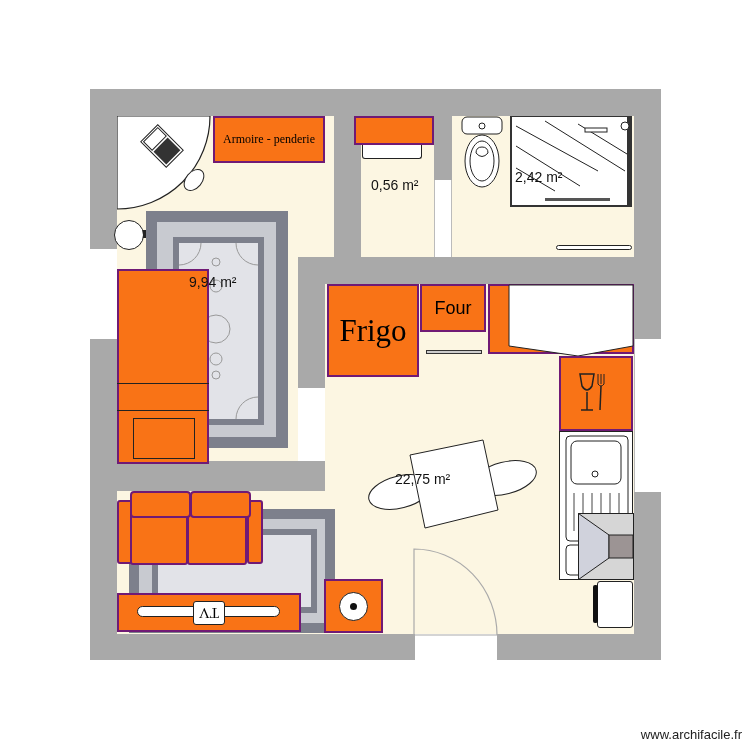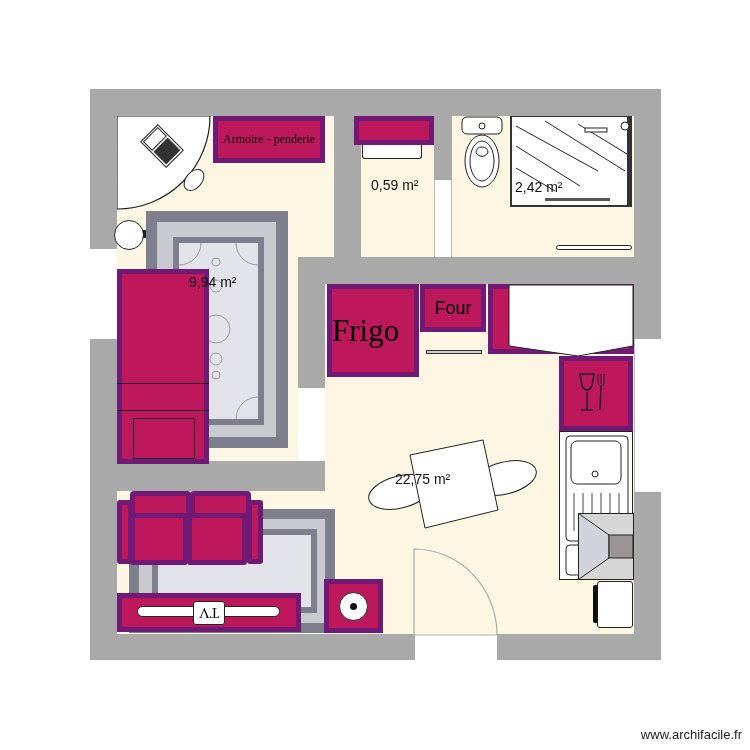--- a/index.html
+++ b/index.html
@@ -1,20 +1,20 @@
 <!DOCTYPE html>
 <html><head>
 <meta charset="utf-8">
 <style>
   html, body { margin:0; padding:0; background:#ffffff; }
   body { width:750px; height:750px; position:relative; overflow:hidden; font-family:"Liberation Sans", sans-serif; }
   .abs { position:absolute; box-sizing:border-box; }
   .wall { background:#a9a9a9; }
   .floor { background:#fcf6e2; }
-  .white { background:#be185d; border:5px solid #701a75; }
+  .white { background:#f97316; border:2px solid #701a75; }
   .serif { font-family:"Liberation Serif", serif; }
   .area-label { position:absolute; font-size:14px; color:#111; white-space:nowrap; }
   .win { background:#fff; }
   .watermark { position:absolute; right:8px; bottom:8px; font-size:13px; color:#222; }
 </style>
 </head>
 <body>
 
 <div class="abs wall" style="left:90px;top:89px;width:571px;height:571px;"></div>
 
@@ -77,21 +77,21 @@
   </g>
 </svg>
 
 <div class="abs white" style="left:117px;top:269px;width:92px;height:195px;"></div>
 <div class="abs" style="left:117px;top:383px;width:92px;height:1px;background:#222;"></div>
 <div class="abs" style="left:117px;top:410px;width:92px;height:1px;background:#222;"></div>
 <div class="abs" style="left:133px;top:418px;width:62px;height:41px;border:1px solid #222;"></div>
 
 <div class="abs white" style="left:354px;top:116px;width:80px;height:29px;"></div>
 <div class="abs" style="left:362px;top:145px;width:60px;height:14px;border:1px solid #222;border-top:none;border-radius:0 0 3px 3px;background:#fff;"></div>
-<span class="area-label" style="left:371px;top:177px;">0,59 m²</span>
+<span class="area-label" style="left:371px;top:177px;">0,56 m²</span>
 
 <svg class="abs" style="left:460px;top:116px;" width="46" height="72" viewBox="0 0 46 72">
   <rect x="2" y="1" width="40" height="17" rx="5" fill="#fff" stroke="#222"></rect>
   <circle cx="22" cy="10" r="3" fill="none" stroke="#222"></circle>
   <ellipse cx="22" cy="45" rx="17" ry="26" fill="#fff" stroke="#222"></ellipse>
   <ellipse cx="22" cy="45" rx="12" ry="20" fill="none" stroke="#222"></ellipse>
   <path d="M16 37 Q22 44 28 37 Q28 31 22 31 Q16 31 16 37 Z" fill="none" stroke="#222"></path>
 </svg>
 
 <svg class="abs" style="left:510px;top:116px;" width="124" height="92" viewBox="0 0 124 92">
@@ -101,26 +101,26 @@
     <line x1="6" y1="10" x2="88" y2="55"></line>
       <line x1="6" y1="30" x2="70" y2="70"></line>
       <line x1="6" y1="52" x2="45" y2="75"></line>
     <line x1="35" y1="5" x2="115" y2="55"></line>
       <line x1="68" y1="8" x2="117" y2="38"></line>
   </g>
   <circle cx="115" cy="10" r="4" fill="#fff" stroke="#222"></circle>
   <rect x="75" y="12" width="22" height="4" fill="#fff" stroke="#222"></rect>
   <rect x="35" y="82" width="65" height="3" fill="#555"></rect>
 </svg>
-<span class="area-label" style="left:515px;top:179px;">2,42 m²</span>
+<span class="area-label" style="left:515px;top:169px;">2,42 m²</span>
 <div class="abs" style="left:556px;top:245px;width:76px;height:5px;border:1px solid #222;border-radius:3px;background:#fff;"></div>
 
 <span class="area-label" style="left:189px;top:274px;">9,94 m²</span>
 
-<div class="abs white serif" style="left:327px;top:284px;width:92px;height:93px;display:flex;align-items:center;justify-content:flex-start;font-size:31px;">
+<div class="abs white serif" style="left:327px;top:284px;width:92px;height:93px;display:flex;align-items:center;justify-content:center;font-size:31px;">
   <span>Frigo</span>
 </div>
 
 <div class="abs white" style="left:420px;top:284px;width:66px;height:48px;display:flex;align-items:center;justify-content:center;font-size:18px;">
   <span>Four</span>
 </div>
 <div class="abs" style="left:426px;top:350px;width:56px;height:4px;border:1px solid #333;background:#ccc;"></div>
 
 <div class="abs white" style="left:488px;top:284px;width:146px;height:70px;"></div>
 <svg class="abs" style="left:508px;top:284px;" width="126" height="72" viewBox="0 0 126 72">

